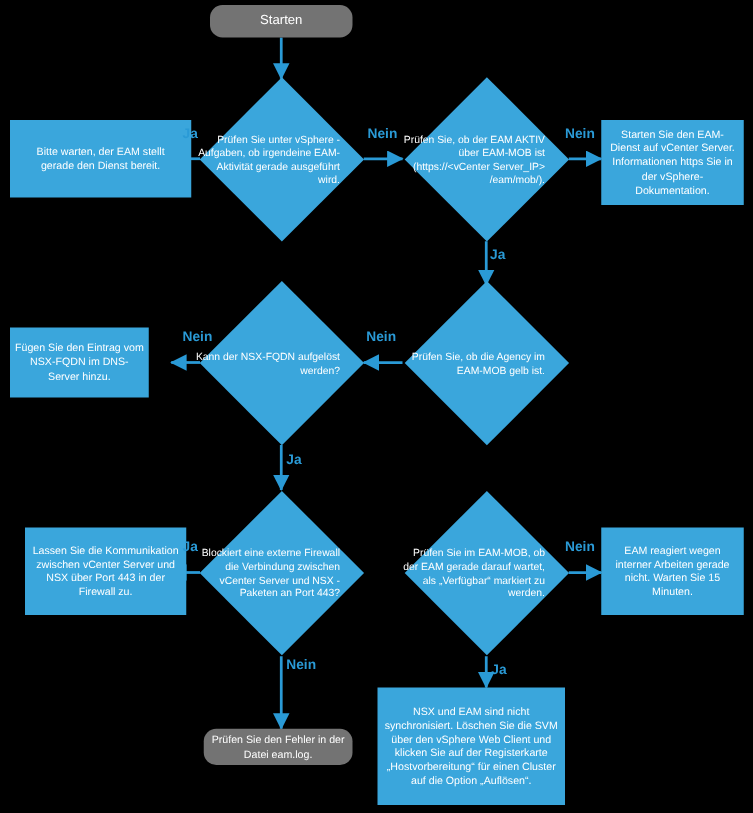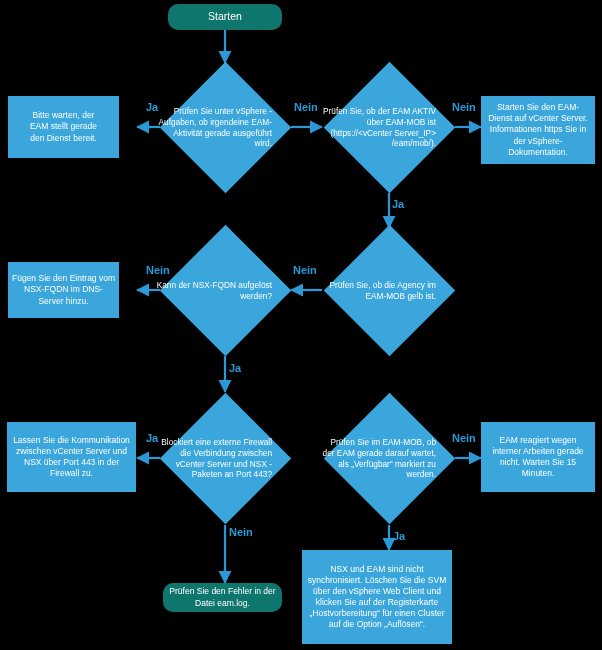--- a/index.html
+++ b/index.html
@@ -28,21 +28,21 @@
     justify-content: center;
     text-align: center;
     color: #ffffff;
     line-height: 1.30;
     z-index: 3;
   }
   .box {
     background: #3aa6dc;
   }
   .terminator {
-    background: #0f766e;
+    background: #737373;
     border-radius: 10px;
   }
   .diamond-wrap {
     position: absolute;
     z-index: 2;
   }
   .diamond-shape {
     position: absolute;
     left: 0; top: 0;
     width: 100%;
@@ -109,21 +109,21 @@
       <path d="M225,525 L225,583"></path>
       <path d="M455,458 L481,458"></path>
       <path d="M389,525 L389,550"></path>
     </g>
   </svg>
 
   <div class="node terminator" style="left:168px; top:4px; width:114px; height:26px; font-size:10.5px;">
     <span>Starten</span>
   </div>
 
-  <div class="node box" style="left:8px; top:96px; width:111px; height:62px; font-size:8.5px; padding:15px;">
+  <div class="node box" style="left:8px; top:96px; width:145px; height:62px; font-size:8.5px; padding:15px;">
     <span>Bitte warten, der EAM stellt gerade den Dienst bereit.</span>
   </div>
 
   <div class="diamond-wrap" style="left:179px; top:81px; width:93px; height:93px;">
     <div class="diamond-shape"></div>
     <div class="diamond-label" style="font-size:8.3px;">
       <span>Prüfen Sie unter vSphere -Aufgaben, ob irgendeine EAM-Aktivität gerade ausgeführt wird.</span>
     </div>
   </div>
 
@@ -149,21 +149,21 @@
     </div>
   </div>
 
   <div class="diamond-wrap" style="left:343px; top:244px; width:93px; height:93px;">
     <div class="diamond-shape"></div>
     <div class="diamond-label" style="font-size:8.3px;">
       <span>Prüfen Sie, ob die Agency im EAM-MOB gelb ist.</span>
     </div>
   </div>
 
-  <div class="node box" style="left:7px; top:422px; width:129px; height:70px; font-size:8.5px; padding:4px;">
+  <div class="node box" style="left:20px; top:422px; width:129px; height:70px; font-size:8.5px; padding:4px;">
     <span>Lassen Sie die Kommunikation zwischen vCenter Server und NSX über Port 443 in der Firewall zu.</span>
   </div>
 
   <div class="diamond-wrap" style="left:179px; top:412px; width:93px; height:93px;">
     <div class="diamond-shape"></div>
     <div class="diamond-label" style="font-size:8.3px;">
       <span>Blockiert eine externe Firewall die Verbindung zwischen vCenter Server und NSX -Paketen an Port 443?</span>
     </div>
   </div>
 

